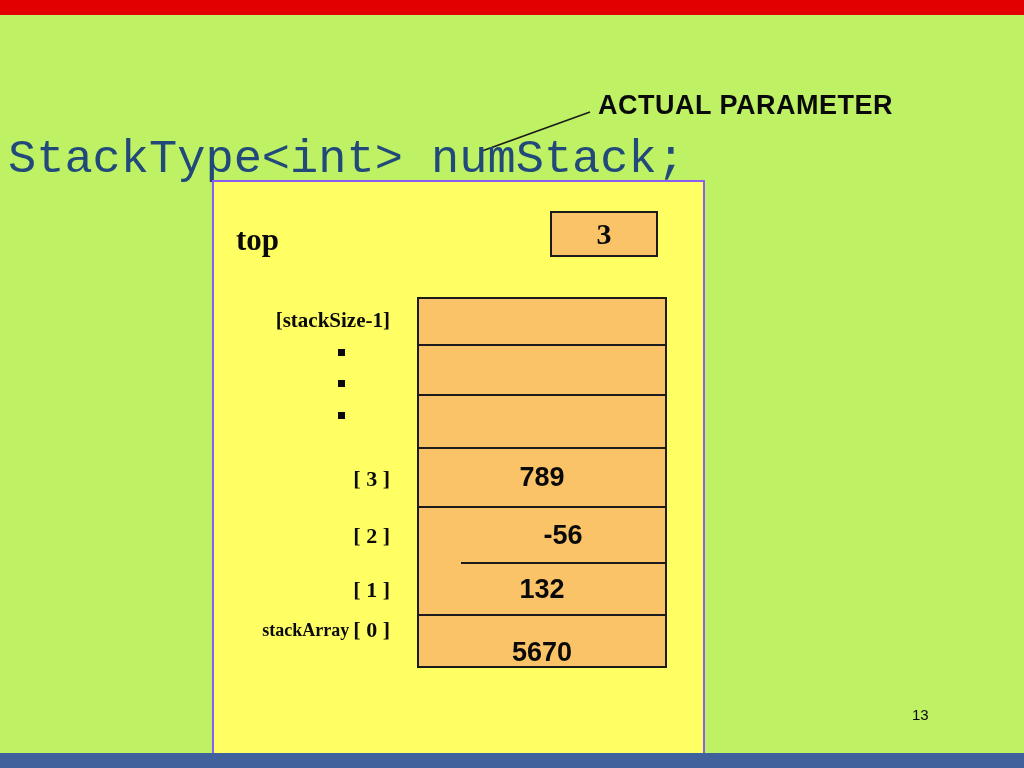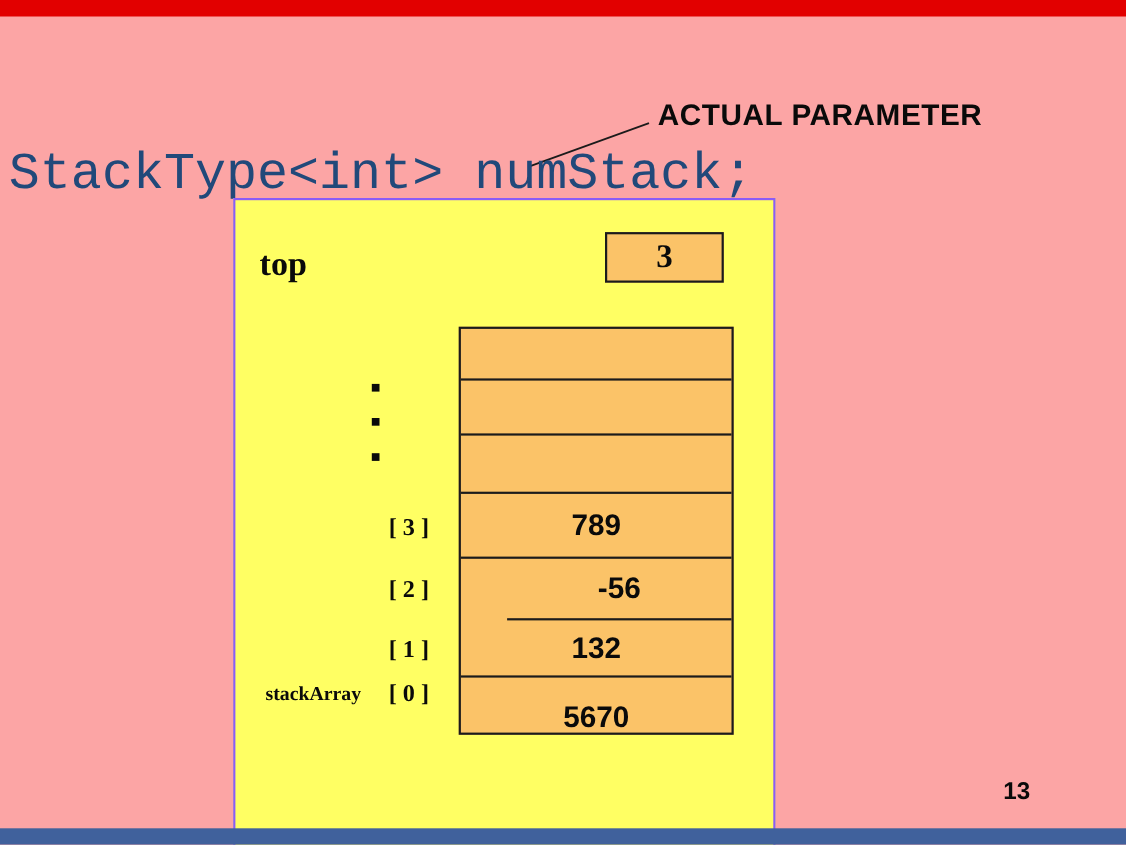--- a/index.html
+++ b/index.html
@@ -1,17 +1,17 @@
 <!DOCTYPE html>
 <html><head>
 <meta charset="utf-8">
 <style>
   html,body{margin:0;padding:0;}
   body{font-family:"Liberation Sans",sans-serif;}
-  .page{position:relative;width:1024px;height:768px;background:#fca5a5;overflow:hidden;}
+  .page{position:relative;width:1024px;height:768px;background:#bef264;overflow:hidden;}
 
   .accent-bar-top{position:absolute;left:0;top:0;width:1024px;height:15px;background:#e20000;}
   .accent-bar-bottom{position:absolute;left:0;top:753px;width:1024px;height:15px;background:#40619c;}
 
   .annotation{position:absolute;left:598px;top:90px;font-family:"Liberation Sans",sans-serif;
               font-weight:700;font-size:27px;letter-spacing:0.5px;color:#0a0a0a;white-space:nowrap;}
 
   .callout-svg{position:absolute;left:0;top:0;width:1024px;height:768px;pointer-events:none;}
 
   .code-line{position:absolute;left:8px;top:134px;font-family:"Liberation Mono",monospace;
@@ -38,29 +38,29 @@
   .c4{height:56px;margin-left:42px;} .c5{height:52px;} .c6{height:50px;align-items:flex-end;}
   .c6 .val{line-height:1.0;padding-top:2px;}
 
   .idx-label{position:absolute;left:0;width:176px;display:flex;align-items:center;
              justify-content:flex-end;font-family:"Liberation Serif",serif;font-weight:700;
              color:#0a0a0a;white-space:nowrap;}
   .lbl-size{top:115px;height:47px;font-size:21px;}
   .lbl-3{top:267px;height:59px;font-size:22px;}
   .lbl-2{top:326px;height:56px;font-size:22px;}
   .lbl-1{top:382px;height:52px;font-size:22px;}
-  .lbl-0{top:434px;height:50px;font-size:22px;align-items:flex-start;padding-top:2px;gap:25px;}
+  .lbl-0{top:434px;height:50px;font-size:22px;align-items:flex-start;padding-top:2px;gap:4px;}
   .lbl-0 .arr-name{font-size:18px;line-height:24px;}
   .lbl-0 .bracket{font-size:22px;line-height:24px;}
 
   .ellipsis-dot{position:absolute;left:124px;width:7px;height:7px;background:#0a0a0a;}
   .d1{top:167px;} .d2{top:198px;} .d3{top:230px;}
 
   .page-number{position:absolute;left:912px;top:706px;font-family:"Liberation Sans",sans-serif;
-               font-size:22px;color:#0a0a0a;font-weight:bold;}
+               font-size:15px;color:#0a0a0a;}
 </style>
 </head>
 <body>
 
 <div class="page">
 
   <div class="accent-bar-top" style="background-color: rgb(226, 0, 0);"></div>
 
   <svg class="callout-svg" viewBox="0 0 1024 768">
     <line x1="482" y1="151" x2="590" y2="112" stroke="#1b1b1b" stroke-width="1.6"></line>
@@ -71,20 +71,21 @@
   <div class="code-line">StackType&lt;int&gt; numStack;</div>
 
   <div class="stack-box" style="background-color: rgb(255, 255, 99);">
 
     <div class="top-label">top</div>
 
     <div class="top-value-box" style="background-color: rgb(251, 195, 104);">
       <span class="val">3</span>
     </div>
 
+    <div class="idx-label lbl-size">[stackSize-1]</div>
 
     <div class="ellipsis-dot d1"></div>
     <div class="ellipsis-dot d2"></div>
     <div class="ellipsis-dot d3"></div>
 
     <div class="idx-label lbl-3">[ 3 ]</div>
     <div class="idx-label lbl-2">[ 2 ]</div>
     <div class="idx-label lbl-1">[ 1 ]</div>
     <div class="idx-label lbl-0">
       <span class="arr-name">stackArray</span>

